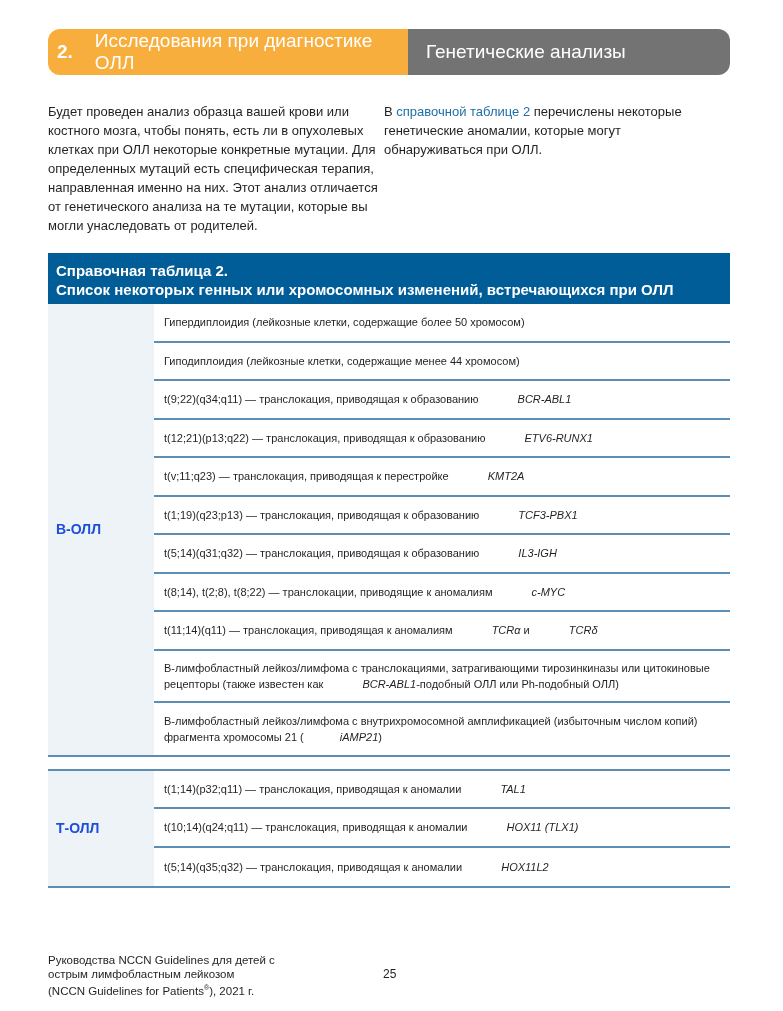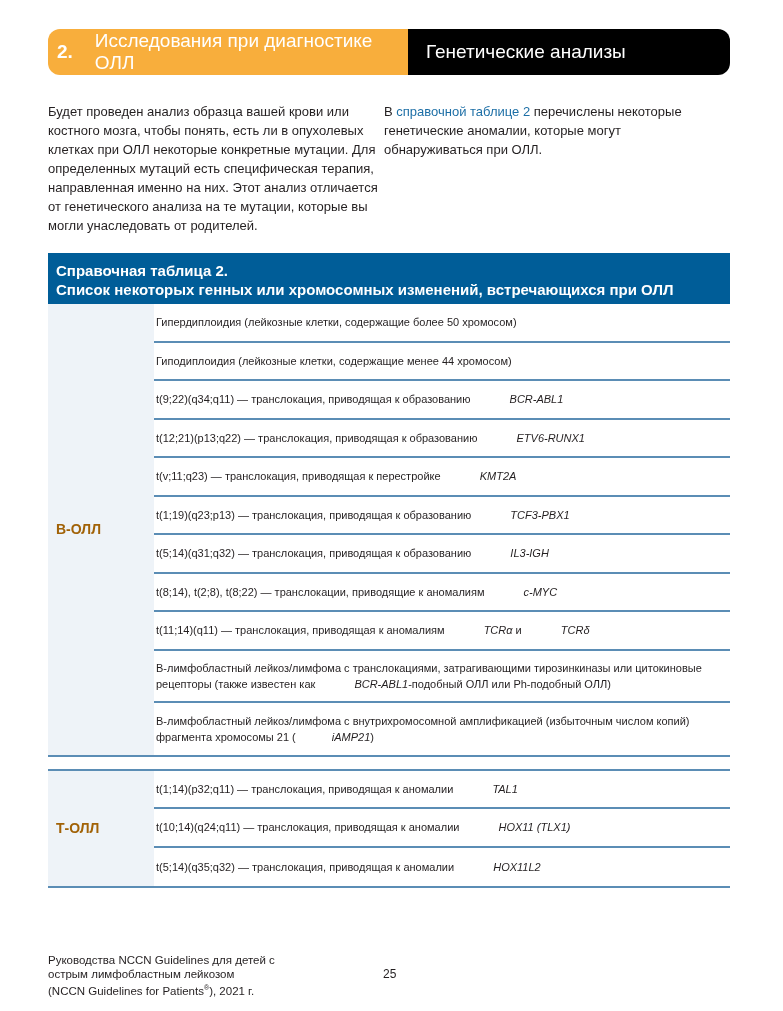--- a/index.html
+++ b/index.html
@@ -3,34 +3,34 @@
 <meta charset="utf-8">
 <style>
   * { box-sizing: border-box; margin: 0; padding: 0; }
   html, body { width: 783px; height: 1011px; background: #ffffff; }
   body { font-family: "Liberation Sans", sans-serif; color: #231f20; position: relative; overflow: hidden; }
 
   .header { position: absolute; left: 48px; top: 29px; width: 682px; height: 46px; display: flex; }
   .header-left { background: #f8ae3c; width: 360px; height: 46px; border-radius: 12px 0 0 12px; display: flex; align-items: center; padding-left: 9px; }
   .header-num { color: #ffffff; font-weight: bold; font-size: 19px; margin-right: 22px; }
   .header-title { color: #ffffff; font-size: 19px; }
-  .header-right { background: #000000; flex: 1; height: 46px; border-radius: 0 12px 12px 0; display: flex; align-items: center; padding-left: 18px; }
+  .header-right { background: #737373; flex: 1; height: 46px; border-radius: 0 12px 12px 0; display: flex; align-items: center; padding-left: 18px; }
   .header-subtitle { color: #ffffff; font-size: 19px; }
 
   .intro { position: absolute; top: 102px; font-size: 13px; line-height: 19px; color: #231f20; }
   .intro-left { left: 48px; width: 330px; }
   .intro-right { left: 384px; width: 330px; }
   .link { color: #1d6fa6; }
 
   .table { position: absolute; left: 48px; top: 253px; width: 682px; }
   .table-head { background: #005d98; color: #ffffff; font-weight: bold; font-size: 15px; line-height: 19px; padding: 8px 8px 7px 8px; height: 51px; }
   .section { display: flex; width: 100%; }
-  .cat { width: 106px; background: #eef3f8; display: flex; align-items: center; padding-left: 8px; color: #a16207; font-weight: bold; font-size: 14px; }
+  .cat { width: 106px; background: #eef3f8; display: flex; align-items: center; padding-left: 8px; color: #1d4ed8; font-weight: bold; font-size: 14px; }
   .rows { flex: 1; background: #ffffff; }
-  .row { display: flex; align-items: center; padding-left: 2px; font-size: 11px; line-height: 16px; color: #231f20; border-bottom: 2px solid #5b8db5; }
+  .row { display: flex; align-items: center; padding-left: 10px; font-size: 11px; line-height: 16px; color: #231f20; border-bottom: 2px solid #5b8db5; }
   .row:last-child { border-bottom: none; }
   .row.h38 { height: 38.5px; }
   .row.h2 { height: 52px; }
   .section-end { height: 2px; background: #5b8db5; width: 100%; }
   .gap { height: 12px; background: #ffffff; }
   i { font-style: italic; margin-left: 36px; }
 
   .footer { position: absolute; left: 48px; top: 953px; font-size: 11.5px; line-height: 14px; color: #231f20; }
   .page-num { position: absolute; left: 383px; top: 967px; font-size: 12px; color: #231f20; }
 </style>

